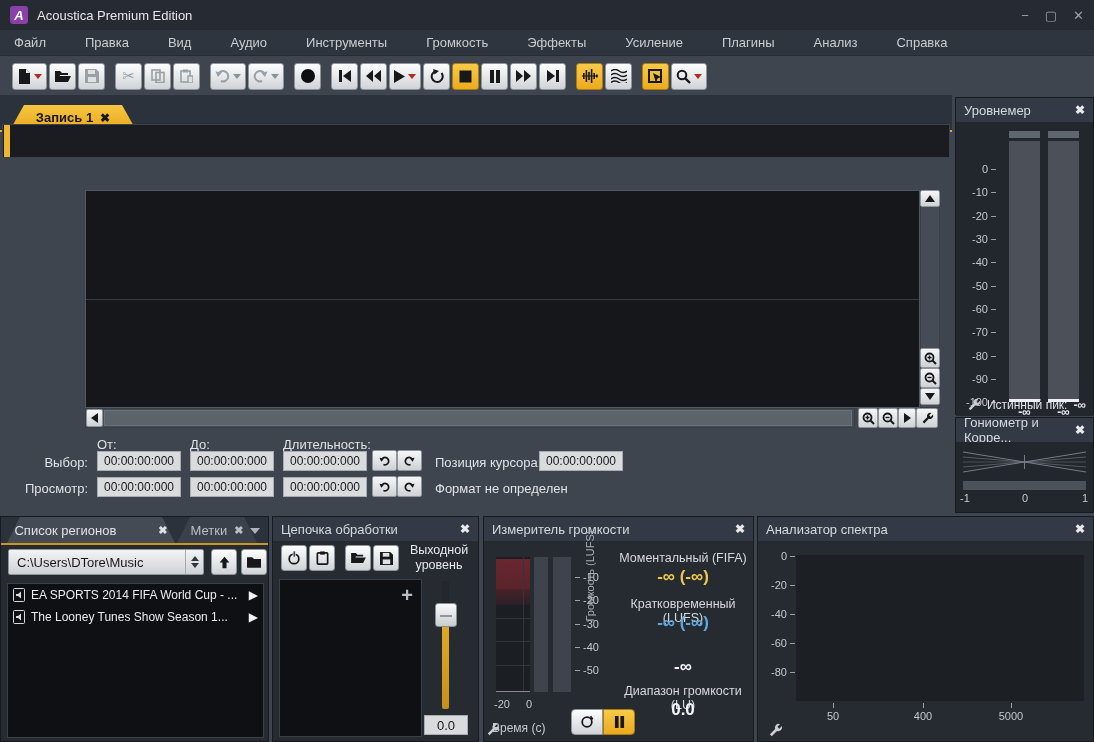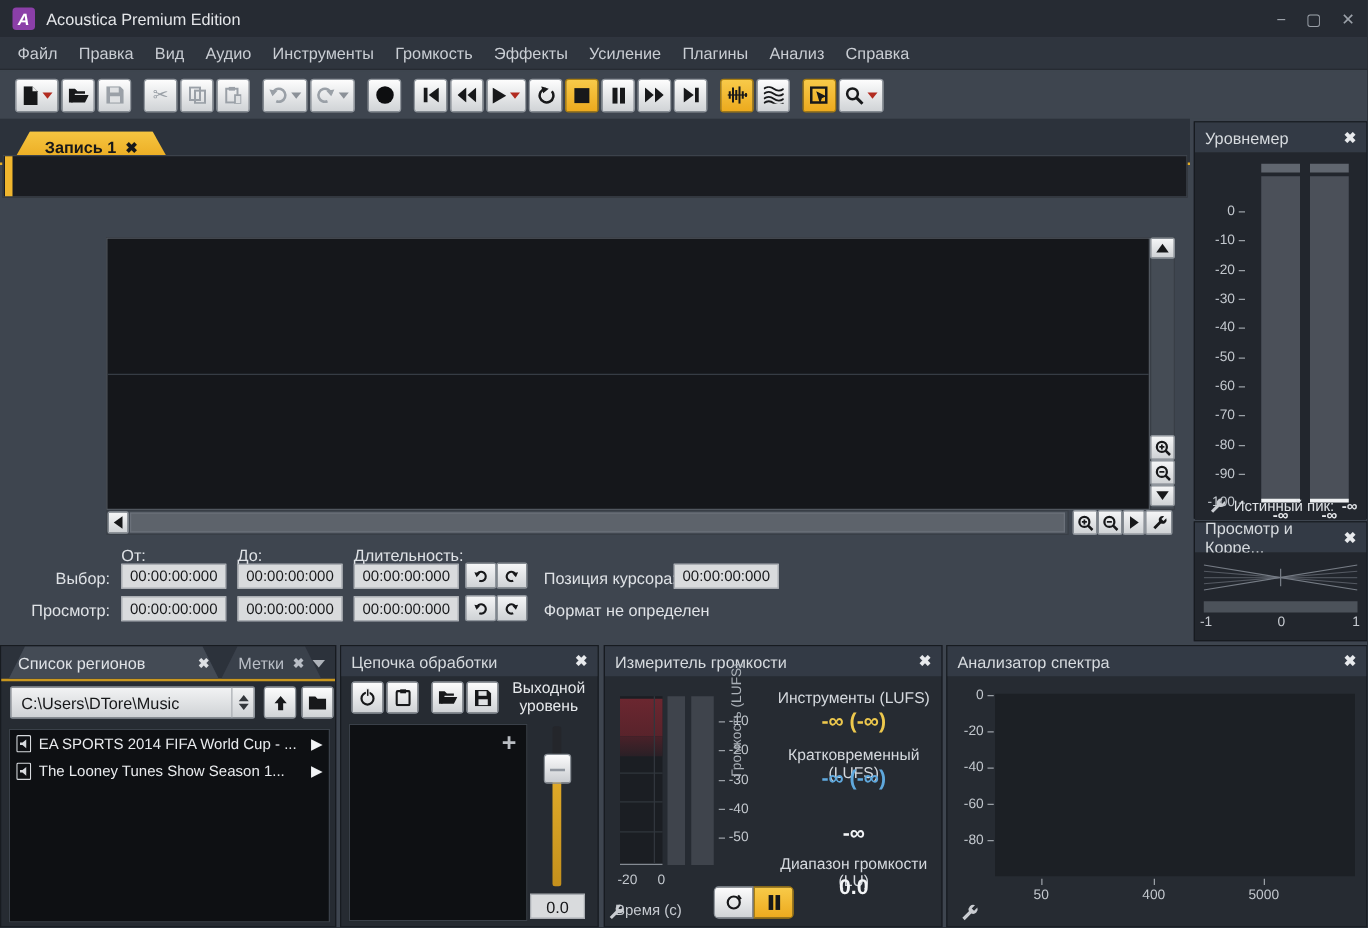--- a/index.html
+++ b/index.html
@@ -8,21 +8,21 @@
   #app { position:relative; width:1094px; height:742px; background:#3e454f; overflow:hidden; }
 
   
   .titlebar { position:absolute; left:0; top:0; width:1094px; height:30px; background:#262b33; display:flex; align-items:center; }
   .logo { width:18px; height:18px; margin-left:10px; background:#8b3fa8; border-radius:3px; color:#fff; font-size:13px; font-weight:bold; font-style:italic; display:flex; align-items:center; justify-content:center; }
   .apptitle { color:#e4e6e9; font-size:13px; margin-left:9px; }
   .winctl { position:absolute; right:10px; top:0; height:30px; display:flex; align-items:center; gap:16px; color:#9ba1a9; font-size:13px; }
   .winctl span { cursor:default; }
 
   
-  .menubar { position:absolute; left:0; top:30px; width:1094px; height:26px; background:#2f353e; display:flex; align-items:center; padding-left:14px; gap:17px; border-bottom:1px solid #262b32;}
+  .menubar { position:absolute; left:0; top:30px; width:1094px; height:26px; background:#2f353e; display:flex; align-items:center; padding-left:14px; gap:39px; border-bottom:1px solid #262b32;}
   .menubar .mi { color:#c9cdd3; font-size:13px; cursor:default; }
 
   
   .toolbar { position:absolute; left:0; top:57px; width:1094px; height:38px; background:#3e454f; display:flex; align-items:center; padding-left:12px; gap:10px; }
   .tgroup { display:flex; gap:2px; }
   .tb { min-width:27px; height:27px; padding:0 4px; border-radius:3px; border:1px solid #8f959c; background:linear-gradient(#fdfdfd,#d0d3d6); display:flex; align-items:center; justify-content:center; gap:3px; color:#17181a; cursor:pointer; }
   .tb.dis { color:#9aa0a7; }
   .tb.on { background:linear-gradient(#f8ca49,#ecaa1e); border-color:#a87e12; }
   .tb svg { display:block; }
   .dd { width:0; height:0; border-left:4px solid transparent; border-right:4px solid transparent; border-top:5px solid #b22b20; }
@@ -457,21 +457,21 @@
       <svg class="wrench" width="14" height="14" viewBox="0 0 16 16">
           <path d="M14.8 3.2 a4 4 0 0 1 -5.2 5.2 L4 14 l-2 -2 5.6-5.6 a4 4 0 0 1 5.2-5.2 L10 4 l2 2z" fill="currentColor"></path>
         </svg>
       <span style="color:#dfe2e6;font-size:12px;">Истинный пик:</span>
       <span style="color:#dfe2e6;font-size:12px;font-weight:bold;">-∞</span>
     </div>
   </div>
 
   <div class="panel" style="left:955px;top:417px;width:139px;height:96px;">
     <div class="phead">
-      <span class="pt">Просмотр и Корре...</span>
+      <span class="pt">Гониометр и Корре...</span>
       <span class="px">✖</span>
     </div>
     <div style="position:relative;width:100%;height:70px;background:#22262d;">
       <svg style="position:absolute;left:7px;top:4px;" width="123" height="32" viewBox="0 0 123 32">
         <g stroke="#767c85" stroke-width="1" fill="none">
           <line x1="0" y1="6" x2="123" y2="26"></line>
             <line x1="0" y1="26" x2="123" y2="6"></line>
           <line x1="0" y1="11" x2="123" y2="21" opacity="0.6"></line>
             <line x1="0" y1="21" x2="123" y2="11" opacity="0.6"></line>
           <line x1="0" y1="16" x2="123" y2="16" opacity="0.5"></line>
@@ -638,21 +638,21 @@
         </div>
         <div class="pbtn on" style="width:32px;border-radius:0 4px 4px 0;">
           <svg width="11" height="12" viewBox="0 0 12 13">
               <rect x="1" y="0" width="4" height="13" fill="#17181a"></rect>
               <rect x="7" y="0" width="4" height="13" fill="#17181a"></rect>
             </svg>
         </div>
       </div>
 
       <div style="position:absolute;left:130px;top:0;width:138px;height:200px;">
-        <div class="metric-label" style="top:10px;">Инструменты (LUFS)</div>
+        <div class="metric-label" style="top:10px;">Моментальный (FIFA)</div>
         <div class="metric-value" style="top:26px;color:#edc84d;">-∞ (-∞)</div>
         <div class="metric-label" style="top:56px;">Кратковременный (LUFS)</div>
         <div class="metric-value" style="top:72px;color:#5fa8dd;">-∞ (-∞)</div>
         <div class="metric-value" style="top:116px;color:#f2f4f6;">-∞</div>
         <div class="metric-label" style="top:143px;">Диапазон громкости (LU)</div>
         <div class="metric-value" style="top:159px;color:#f2f4f6;">0.0</div>
       </div>
     </div>
   </div>
 

